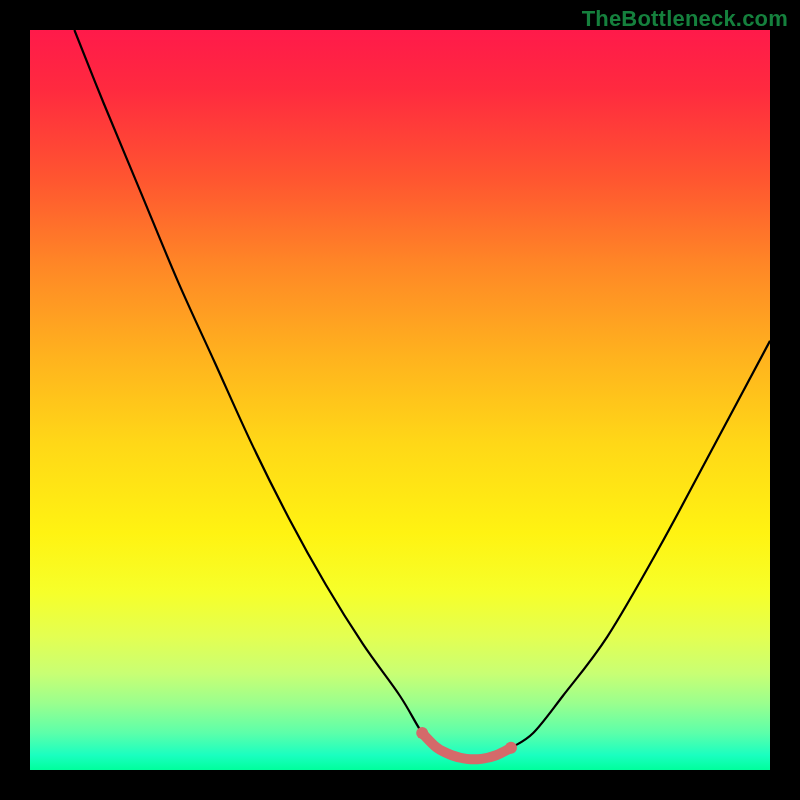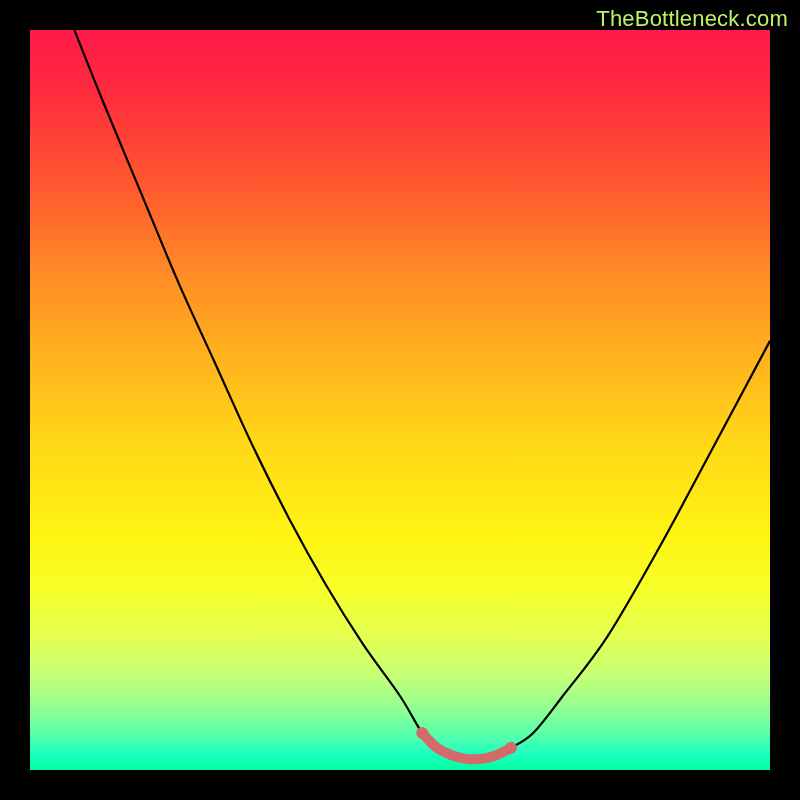--- a/index.html
+++ b/index.html
@@ -8,23 +8,23 @@
     height: 800px;
     background: #000;
     position: relative;
     font-family: Arial, sans-serif;
     overflow: hidden;
   }
   .watermark {
     position: absolute;
     top: 6px;
     right: 12px;
-    color: #bef264;
+    color: #15803d;
     font-size: 22px;
-    font-weight: 400;
+    font-weight: 700;
     z-index: 10;
     letter-spacing: 0.2px;
   }
   .plot-area {
     position: absolute;
     left: 30px;
     top: 30px;
     width: 740px;
     height: 740px;
     background: linear-gradient(to bottom,

